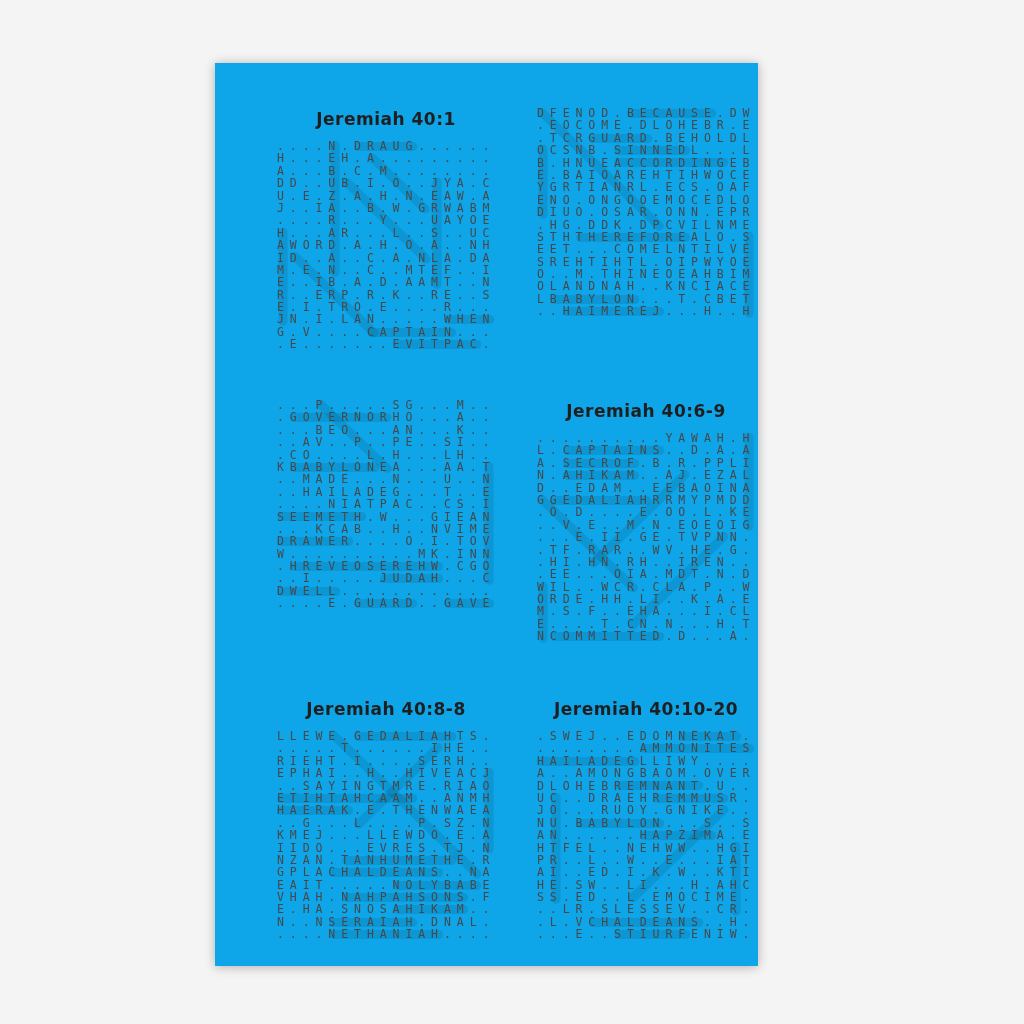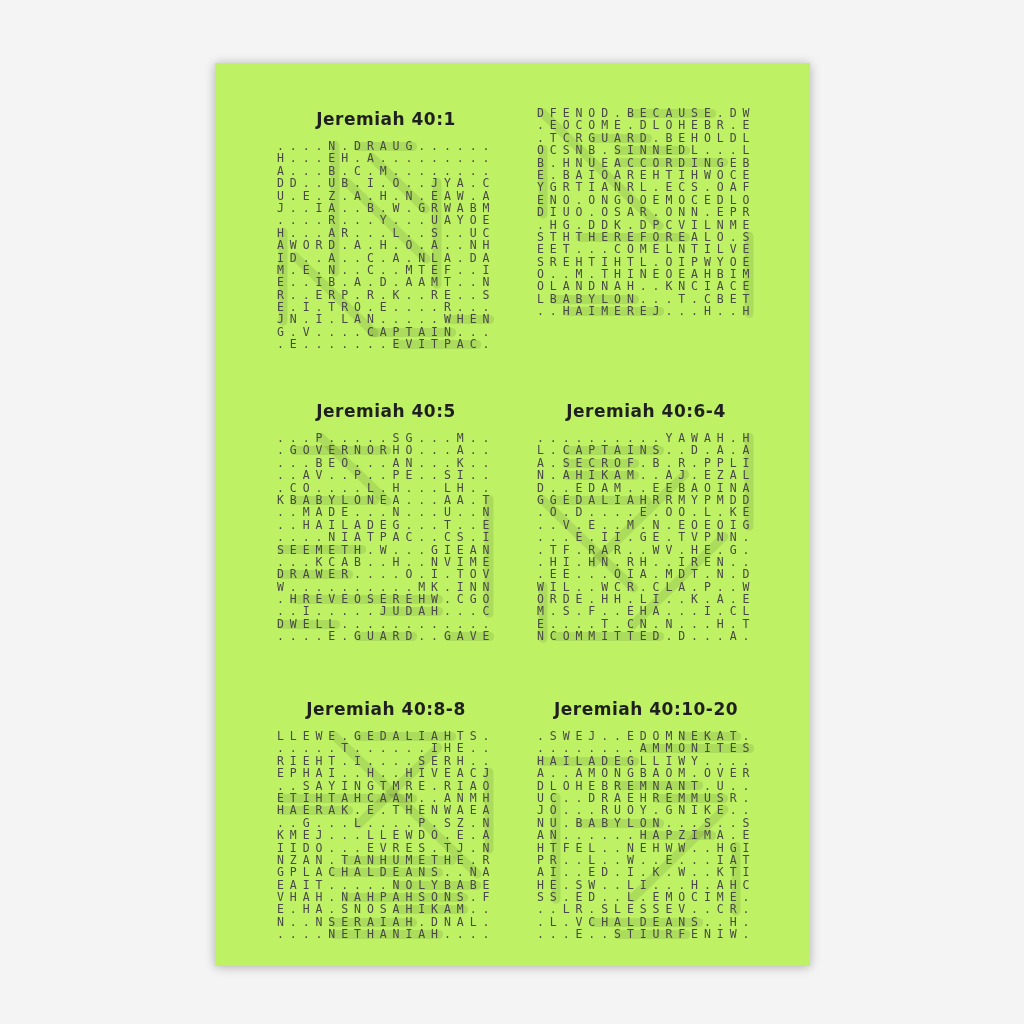--- a/index.html
+++ b/index.html
@@ -3,22 +3,22 @@
 <meta charset="utf-8">
 <style>
   html,body{margin:0;padding:0;}
   body{
     width:1024px;height:1024px;
     background:#f4f4f4;
     font-family:"DejaVu Sans","Liberation Sans",sans-serif;
     position:relative;overflow:hidden;
   }
   .sheet{
-    position:absolute;left:215px;top:63px;width:595px;height:903px;
-    background:#bef264;
+    position:absolute;left:215px;top:63px;width:543px;height:903px;
+    background:#0ea5e9;
     box-shadow:0 1px 10px rgba(0,0,0,0.28);
   }
   .puzzle{position:absolute;width:218px;}
   .puzzle .title{
     margin:0 0 9px 0;padding:0;
     font-size:17px;font-weight:bold;letter-spacing:0.5px;
     color:#1f1f1f;text-align:center;line-height:24px;
     font-family:"DejaVu Sans","Liberation Sans",sans-serif;
   }
   .grid{
@@ -46,26 +46,25 @@
   <section class="puzzle c1 r1">
     <h2 class="title">Jeremiah 40:1</h2>
     <div class="grid"><div class="mark" style="left: 83.33px; top: 1.7px; width: 62.818px; transform: rotate(0rad) translateX(-5.769px);"></div><div class="mark" style="left: 57.69px; top: 1.7px; width: 135.538px; transform: rotate(1.5708rad) translateX(-5.769px);"></div><div class="mark" style="left: 6.41px; top: 88.5px; width: 98.338px; transform: rotate(1.5708rad) translateX(-5.769px);"></div><div class="mark" style="left: 70.51px; top: 38.9px; width: 118.552px; transform: rotate(0.768746rad) translateX(-5.769px);"></div><div class="mark" style="left: 160.25px; top: 38.9px; width: 110.738px; transform: rotate(1.5708rad) translateX(-5.769px);"></div><div class="mark" style="left: 96.15px; top: 14.1px; width: 82.8808px; transform: rotate(0.768746rad) translateX(-5.769px);"></div><div class="mark" style="left: 19.23px; top: 113.3px; width: 118.552px; transform: rotate(0.768746rad) translateX(-5.769px);"></div><div class="mark" style="left: 173.07px; top: 175.3px; width: 49.998px; transform: rotate(0rad) translateX(-5.769px);"></div><div class="mark" style="left: 96.15px; top: 187.7px; width: 88.458px; transform: rotate(0rad) translateX(-5.769px);"></div><div class="mark" style="left: 121.79px; top: 200.1px; width: 88.458px; transform: rotate(0rad) translateX(-5.769px);"></div><div class="row">....N.DRAUG......</div><div class="row">H...EH.A.........</div><div class="row">A...B.C.M........</div><div class="row">DD..UB.I.O..JYA.C</div><div class="row">U.E.Z.A.H.N.EAW.A</div><div class="row">J..IA..B.W.GRWABM</div><div class="row">....R...Y...UAYOE</div><div class="row">H...AR...L..S..UC</div><div class="row">AWORD.A.H.O.A..NH</div><div class="row">ID..A..C.A.NLA.DA</div><div class="row">M.E.N..C..MTEF..I</div><div class="row">E..IB.A.D.AAMT..N</div><div class="row">R..ERP.R.K..RE..S</div><div class="row">E.I.TRO.E....R...</div><div class="row">JN.I.LAN.....WHEN</div><div class="row">G.V....CAPTAIN...</div><div class="row">.E.......EVITPAC.</div></div>
   </section>
 
   <section class="puzzle c2 r1">
     <div class="grid"><div class="mark" style="left: 96.15px; top: 1.7px; width: 88.458px; transform: rotate(0rad) translateX(-5.769px);"></div><div class="mark" style="left: 57.69px; top: 26.5px; width: 62.818px; transform: rotate(0rad) translateX(-5.769px);"></div><div class="mark" style="left: 83.33px; top: 38.9px; width: 75.638px; transform: rotate(0rad) translateX(-5.769px);"></div><div class="mark" style="left: 83.33px; top: 51.3px; width: 114.098px; transform: rotate(0rad) translateX(-5.769px);"></div><div class="mark" style="left: 6.41px; top: 1.7px; width: 172.059px; transform: rotate(0.768746rad) translateX(-5.769px);"></div><div class="mark" style="left: 44.87px; top: 125.7px; width: 114.098px; transform: rotate(0rad) translateX(-5.769px);"></div><div class="mark" style="left: 19.23px; top: 187.7px; width: 88.458px; transform: rotate(0rad) translateX(-5.769px);"></div><div class="mark" style="left: 32.05px; top: 200.1px; width: 101.278px; transform: rotate(0rad) translateX(-5.769px);"></div><div class="mark" style="left: 6.41px; top: 38.9px; width: 73.538px; transform: rotate(1.5708rad) translateX(-5.769px);"></div><div class="mark" style="left: 211.53px; top: 125.7px; width: 85.938px; transform: rotate(1.5708rad) translateX(-5.769px);"></div><div class="row">DFENOD.BECAUSE.DW</div><div class="row">.EOCOME.DLOHEBR.E</div><div class="row">.TCRGUARD.BEHOLDL</div><div class="row">OCSNB.SINNEDL...L</div><div class="row">B.HNUEACCORDINGEB</div><div class="row">E.BAIOAREHTIHWOCE</div><div class="row">YGRTIANRL.ECS.OAF</div><div class="row">ENO.ONGOOEMOCEDLO</div><div class="row">DIUO.OSAR.ONN.EPR</div><div class="row">.HG.DDK.DPCVILNME</div><div class="row">STHTHEREFOREALO.S</div><div class="row">EET...COMELNTILVE</div><div class="row">SREHTIHTL.OIPWYOE</div><div class="row">O..M.THINEOEAHBIM</div><div class="row">OLANDNAH..KNCIACE</div><div class="row">LBABYLON...T.CBET</div><div class="row">..HAIMEREJ...H..H</div></div>
   </section>
 
   <section class="puzzle c1 r2">
-    <h2 class="title">Jeremiah 40:5</h2>
     <div class="grid"><div class="mark" style="left: 19.23px; top: 14.1px; width: 101.278px; transform: rotate(0rad) translateX(-5.769px);"></div><div class="mark" style="left: 19.23px; top: 63.7px; width: 88.458px; transform: rotate(0rad) translateX(-5.769px);"></div><div class="mark" style="left: 6.41px; top: 113.3px; width: 88.458px; transform: rotate(0rad) translateX(-5.769px);"></div><div class="mark" style="left: 6.41px; top: 138.1px; width: 75.638px; transform: rotate(0rad) translateX(-5.769px);"></div><div class="mark" style="left: 19.23px; top: 162.9px; width: 152.558px; transform: rotate(0rad) translateX(-5.769px);"></div><div class="mark" style="left: 108.97px; top: 175.3px; width: 62.818px; transform: rotate(0rad) translateX(-5.769px);"></div><div class="mark" style="left: 6.41px; top: 187.7px; width: 62.818px; transform: rotate(0rad) translateX(-5.769px);"></div><div class="mark" style="left: 83.33px; top: 200.1px; width: 62.818px; transform: rotate(0rad) translateX(-5.769px);"></div><div class="mark" style="left: 173.07px; top: 200.1px; width: 49.998px; transform: rotate(0rad) translateX(-5.769px);"></div><div class="mark" style="left: 44.87px; top: 1.7px; width: 100.717px; transform: rotate(0.768746rad) translateX(-5.769px);"></div><div class="mark" style="left: 211.53px; top: 63.7px; width: 123.138px; transform: rotate(1.5708rad) translateX(-5.769px);"></div><div class="row">...P.....SG...M..</div><div class="row">.GOVERNORHO...A..</div><div class="row">...BEO...AN...K..</div><div class="row">..AV..P..PE..SI..</div><div class="row">.CO....L.H...LH..</div><div class="row">KBABYLONEA...AA.T</div><div class="row">..MADE...N...U..N</div><div class="row">..HAILADEG...T..E</div><div class="row">....NIATPAC..CS.I</div><div class="row">SEEMETH.W...GIEAN</div><div class="row">...KCAB..H..NVIME</div><div class="row">DRAWER....O.I.TOV</div><div class="row">W..........MK.INN</div><div class="row">.HREVEOSEREHW.CGO</div><div class="row">..I.....JUDAH...C</div><div class="row">DWELL............</div><div class="row">....E.GUARD..GAVE</div></div>
   </section>
 
   <section class="puzzle c2 r2">
-    <h2 class="title">Jeremiah 40:6-4</h2>
+    <h2 class="title">Jeremiah 40:6-9</h2>
     <div class="grid"><div class="mark" style="left: 32.05px; top: 14.1px; width: 101.278px; transform: rotate(0rad) translateX(-5.769px);"></div><div class="mark" style="left: 32.05px; top: 26.5px; width: 75.638px; transform: rotate(0rad) translateX(-5.769px);"></div><div class="mark" style="left: 32.05px; top: 38.9px; width: 75.638px; transform: rotate(0rad) translateX(-5.769px);"></div><div class="mark" style="left: 19.23px; top: 63.7px; width: 101.278px; transform: rotate(0rad) translateX(-5.769px);"></div><div class="mark" style="left: 19.23px; top: 200.1px; width: 114.098px; transform: rotate(0rad) translateX(-5.769px);"></div><div class="mark" style="left: 211.53px; top: 1.7px; width: 98.338px; transform: rotate(1.5708rad) translateX(-5.769px);"></div><div class="mark" style="left: 147.43px; top: 38.9px; width: 136.388px; transform: rotate(2.37285rad) translateX(-5.769px);"></div><div class="mark" style="left: 6.41px; top: 63.7px; width: 136.388px; transform: rotate(0.768746rad) translateX(-5.769px);"></div><div class="mark" style="left: 185.89px; top: 100.9px; width: 136.388px; transform: rotate(2.37285rad) translateX(-5.769px);"></div><div class="mark" style="left: 6.41px; top: 150.5px; width: 61.138px; transform: rotate(1.5708rad) translateX(-5.769px);"></div><div class="row">..........YAWAH.H</div><div class="row">L.CAPTAINS..D.A.A</div><div class="row">A.SECROF.B.R.PPLI</div><div class="row">N.AHIKAM..AJ.EZAL</div><div class="row">D..EDAM..EEBAOINA</div><div class="row">GGEDALIAHRRMYPMDD</div><div class="row">.O.D....E.OO.L.KE</div><div class="row">..V.E..M.N.EOEOIG</div><div class="row">...E.II.GE.TVPNN.</div><div class="row">.TF.RAR..WV.HE.G.</div><div class="row">.HI.HN.RH..IREN..</div><div class="row">.EE...OIA.MDT.N.D</div><div class="row">WIL..WCR.CLA.P..W</div><div class="row">ORDE.HH.LI..K.A.E</div><div class="row">M.S.F..EHA...I.CL</div><div class="row">E....T.CN.N...H.T</div><div class="row">NCOMMITTED.D...A.</div></div>
   </section>
 
   <section class="puzzle c1 r3">
     <h2 class="title">Jeremiah 40:8-8</h2>
     <div class="grid"><div class="mark" style="left: 83.33px; top: 1.7px; width: 101.278px; transform: rotate(0rad) translateX(-5.769px);"></div><div class="mark" style="left: 6.41px; top: 63.7px; width: 139.738px; transform: rotate(0rad) translateX(-5.769px);"></div><div class="mark" style="left: 6.41px; top: 76.1px; width: 75.638px; transform: rotate(0rad) translateX(-5.769px);"></div><div class="mark" style="left: 70.51px; top: 125.7px; width: 114.098px; transform: rotate(0rad) translateX(-5.769px);"></div><div class="mark" style="left: 57.69px; top: 138.1px; width: 114.098px; transform: rotate(0rad) translateX(-5.769px);"></div><div class="mark" style="left: 121.79px; top: 150.5px; width: 88.458px; transform: rotate(0rad) translateX(-5.769px);"></div><div class="mark" style="left: 70.51px; top: 162.9px; width: 126.918px; transform: rotate(0rad) translateX(-5.769px);"></div><div class="mark" style="left: 121.79px; top: 175.3px; width: 75.638px; transform: rotate(0rad) translateX(-5.769px);"></div><div class="mark" style="left: 57.69px; top: 187.7px; width: 88.458px; transform: rotate(0rad) translateX(-5.769px);"></div><div class="mark" style="left: 57.69px; top: 200.1px; width: 114.098px; transform: rotate(0rad) translateX(-5.769px);"></div><div class="mark" style="left: 160.25px; top: 14.1px; width: 118.552px; transform: rotate(2.37285rad) translateX(-5.769px);"></div><div class="mark" style="left: 57.69px; top: 1.7px; width: 207.731px; transform: rotate(0.768746rad) translateX(-5.769px);"></div><div class="mark" style="left: 211.53px; top: 38.9px; width: 85.938px; transform: rotate(1.5708rad) translateX(-5.769px);"></div><div class="row">LLEWE.GEDALIAHTS.</div><div class="row">.....T......IHE..</div><div class="row">RIEHT.I....SERH..</div><div class="row">EPHAI..H..HIVEACJ</div><div class="row">..SAYINGTMRE.RIAO</div><div class="row">ETIHTAHCAAM..ANMH</div><div class="row">HAERAK.E.THENWAEA</div><div class="row">..G...L....P.SZ.N</div><div class="row">KMEJ...LLEWDO.E.A</div><div class="row">IIDO...EVRES.TJ.N</div><div class="row">NZAN.TANHUMETHE.R</div><div class="row">GPLACHALDEANS..NA</div><div class="row">EAIT.....NOLYBABE</div><div class="row">VHAH.NAHPAHSONS.F</div><div class="row">E.HA.SNOSAHIKAM..</div><div class="row">N..NSERAIAH.DNAL.</div><div class="row">....NETHANIAH....</div></div>
   </section>
 
   <section class="puzzle c2 r3">
     <h2 class="title">Jeremiah 40:10-20</h2>

